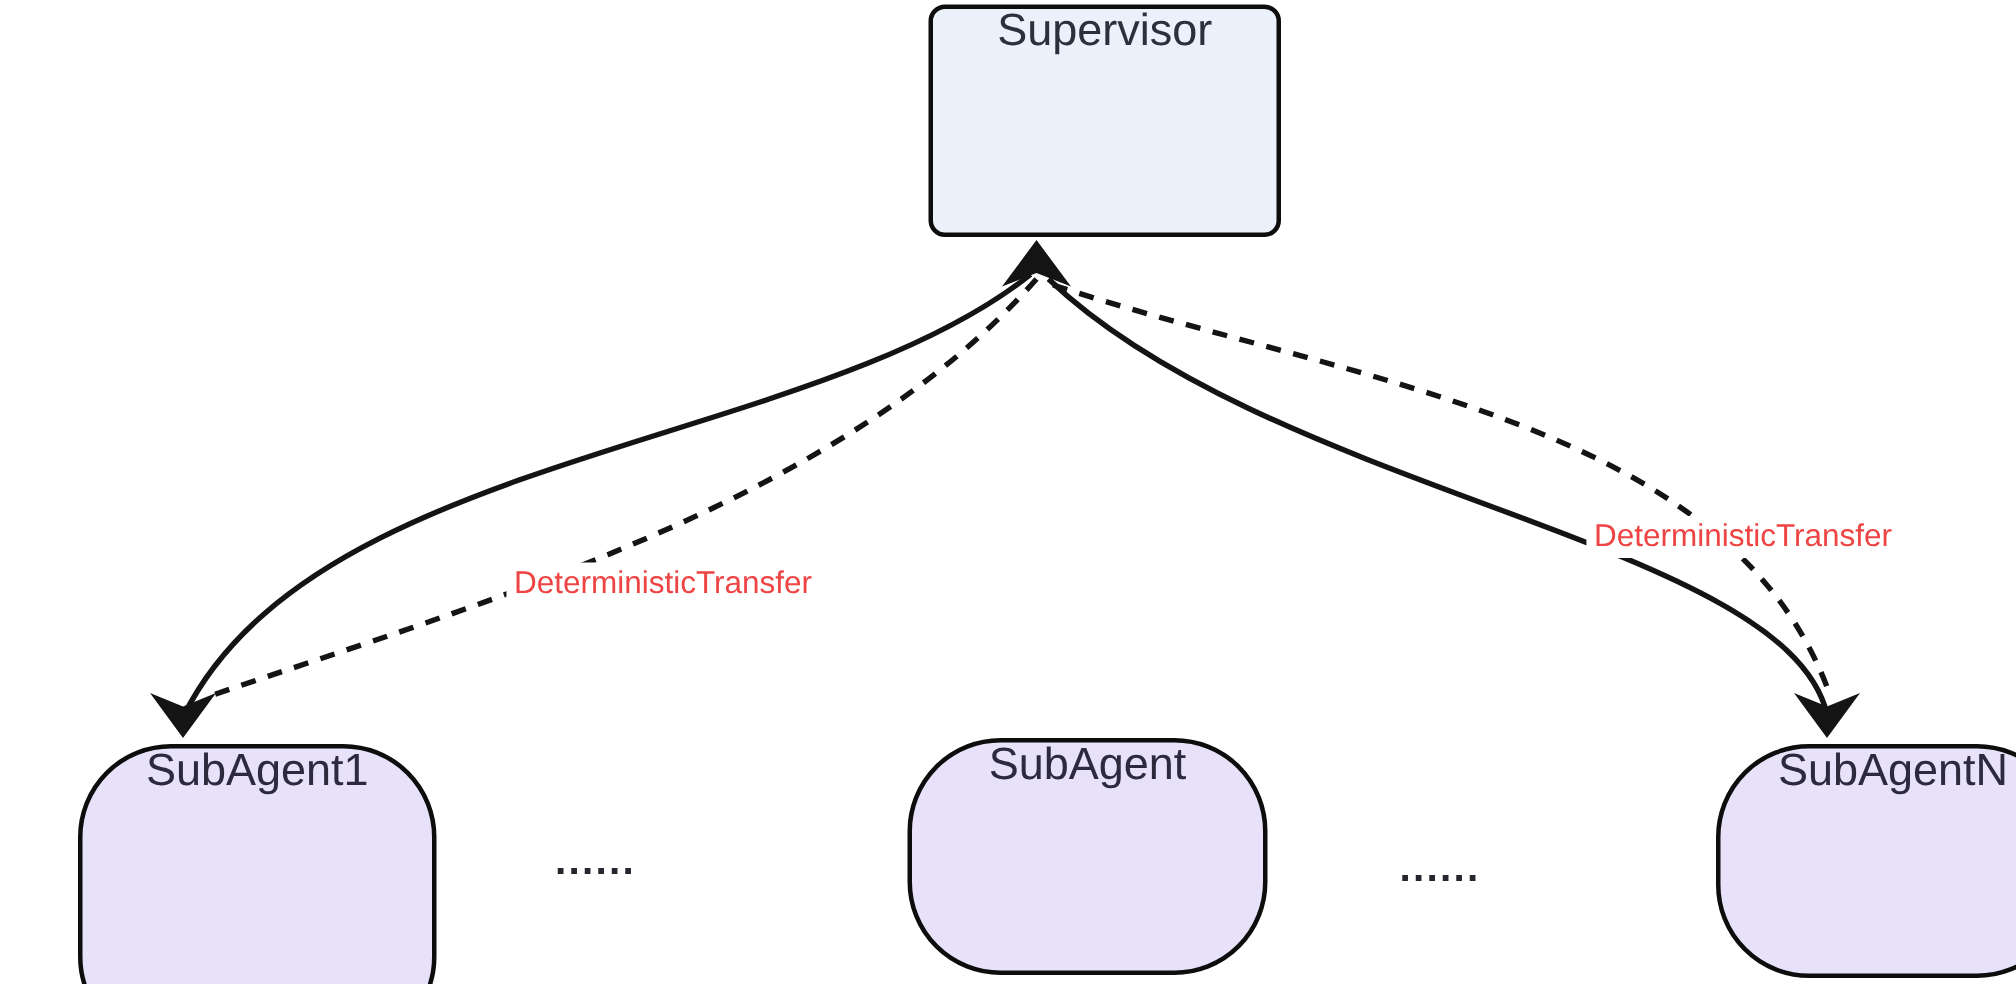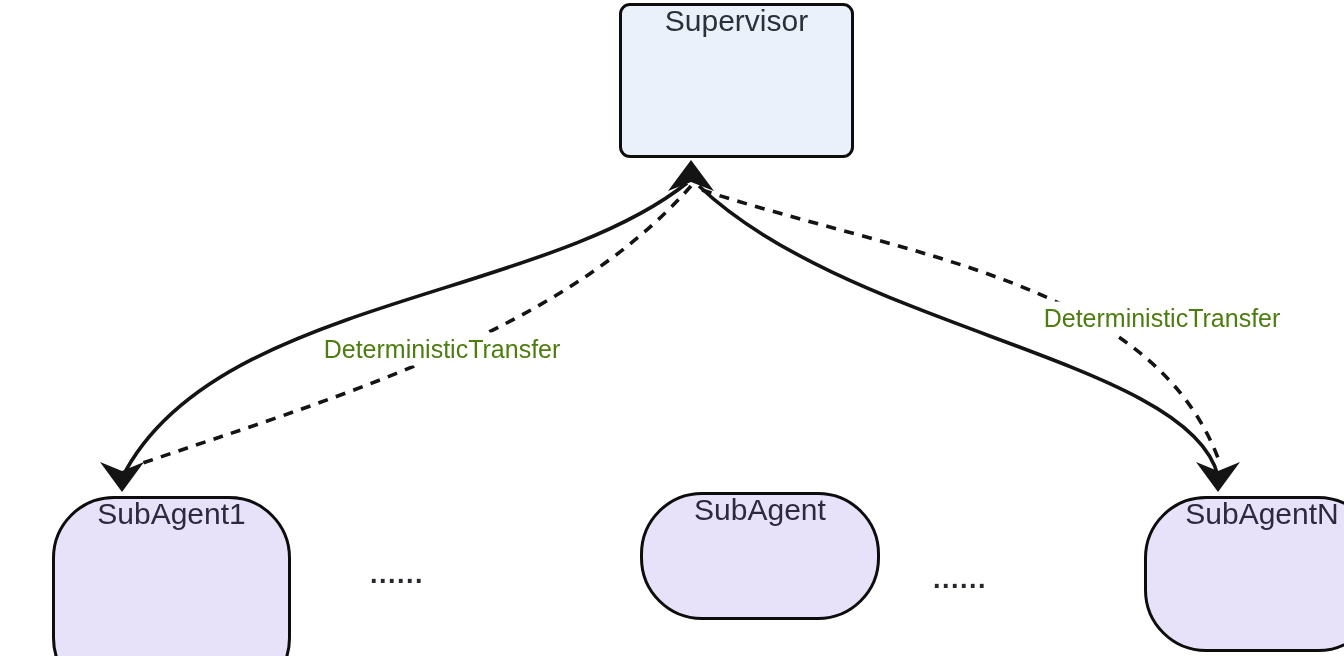--- a/index.html
+++ b/index.html
@@ -15,26 +15,26 @@
     position:absolute;display:flex;align-items:flex-start;justify-content:center;
     box-sizing:border-box;border:3.5px solid #0d0d0d;
     font-size:30px;line-height:1;white-space:nowrap;margin-left:44px;
   }
   .node.rect{
     left:575px;top:3px;width:235px;height:155px;border-radius:11px;
     background:#EBF1FB;color:#2a313c;
   }
   .node.pill{background:#E8E1FA;color:#2d2a3e;border-radius:62px;}
   .node.pill.p1{left:8px;top:496px;width:239px;height:204px;}
-  .node.pill.p2{left:596px;top:492px;width:240px;height:128px;}
+  .node.pill.p2{left:561px;top:492px;width:240px;height:158px;}
   .node.pill.p3{left:1100px;top:496px;width:236px;height:156px;}
   .edge-label{
     position:absolute;transform:translate(-50%,-50%);
     background:#ffffff;padding:2px 5px;
-    font-size:25px;color:#4d7c0f;white-space:nowrap;
+    font-size:21px;color:#ef4444;white-space:nowrap;margin-top:40px;
   }
   .edge-label.left{left:442px;top:349px;}
   .edge-label.right{left:1162px;top:318px;}
   .ellipsis{
     position:absolute;transform:translate(-50%,-50%);
     font-size:27px;font-weight:700;letter-spacing:1.5px;color:#26262e;white-space:nowrap;
   }
   .ellipsis.e1{left:397px;top:574px;}
   .ellipsis.e2{left:960px;top:579px;}
 </style>

